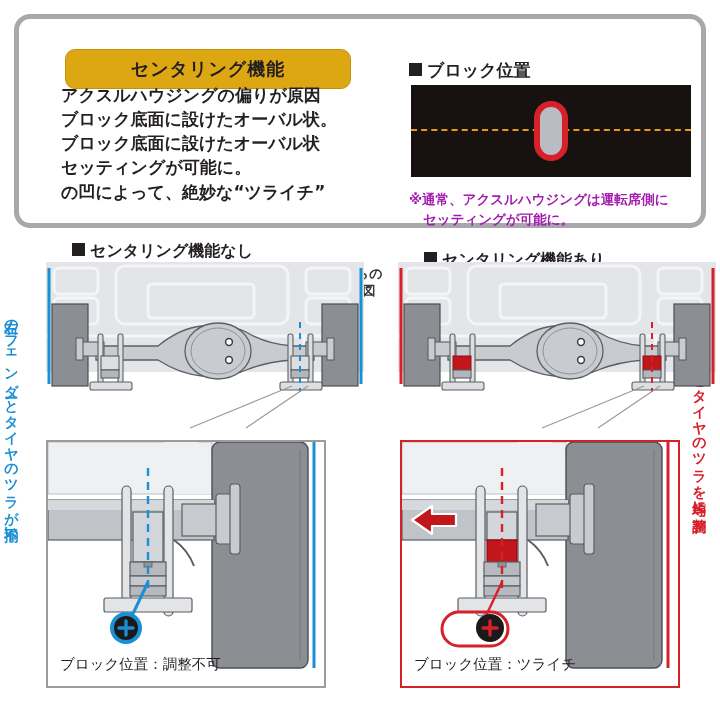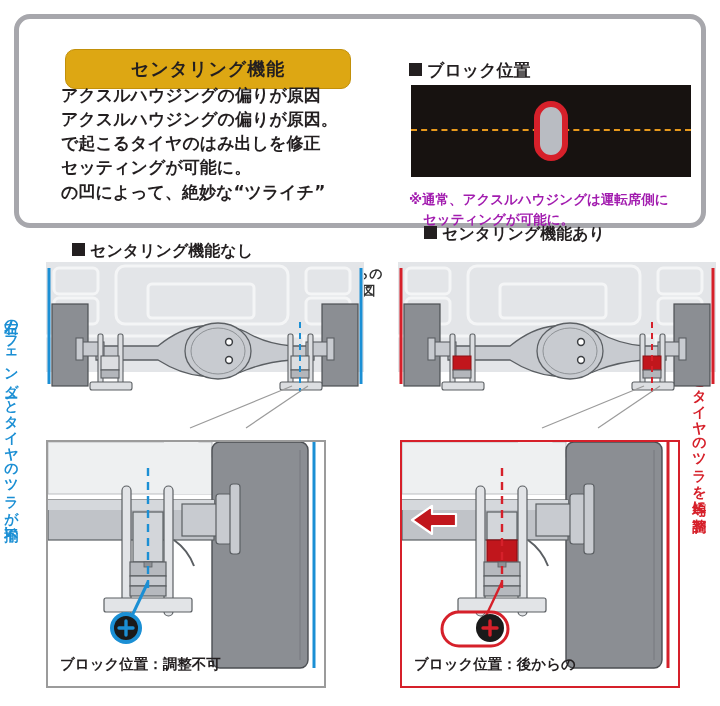--- a/index.html
+++ b/index.html
@@ -53,21 +53,21 @@
   }
   .note{
     position:absolute;left:390px;top:170px;width:290px;
     font-size:13.5px;line-height:1.5;font-weight:bold;color:#a21caf;
   }
   .note .i{display:block;padding-left:14px;}
 
   
   .sec-head{position:absolute;font-size:16px;font-weight:bold;color:#231f20;padding-left:28px;}
   .sec-head.l{left:44px;top:241px;}
-  .sec-head.r{left:396px;top:224px;}
+  .sec-head.r{left:396px;top:250px;}
 
   .perspective{
     position:absolute;left:326px;top:266px;width:60px;
     font-size:13px;line-height:1.3;font-weight:bold;color:#333;text-align:center;
   }
 
   
   .vcap{
     position:absolute;
     writing-mode:vertical-rl;
@@ -80,37 +80,37 @@
   .panel{position:absolute;}
   .panel.upper{top:262px;width:330px;height:168px;}
   .panel.upper.l{left:40px;}
   .panel.upper.r{left:392px;}
   .panel.lower{top:440px;width:280px;height:248px;box-sizing:border-box;background:#fff;}
   .panel.lower.l{left:46px;border:2px solid #9b9b9b;}
   .panel.lower.r{left:400px;border:2px solid #d6202a;}
 
   .cap{
     position:absolute;bottom:12px;left:12px;
-    font-size:14.5px;font-weight:bold;color:#231f20;white-space:nowrap;
+    font-size:14.5px;font-weight:normal;color:#231f20;white-space:nowrap;
   }
   svg{display:block;}
 </style>
 </head>
 <body>
 
 <div class="stage">
 
   <div class="top-panel">
 
     <div class="badge">センタリング機能</div>
 
     <div class="lead">
       <div>アクスルハウジングの偏りが原因</div>
-      <div>アクスルハウジングの偏りが原因。</div>
-      <div>で起こるタイヤのはみ出しを修正</div>
+      <div>ブロック底面に設けたオーバル状。</div>
+      <div>ブロック底面に設けたオーバル状</div>
       <div>セッティングが可能に。</div>
       <div>の凹によって、絶妙な“ツライチ”</div>
     </div>
 
     <div class="blk-head">
       <span class="sq"></span><span>ブロック位置</span>
     </div>
 
     <div class="blockimg">
       <div class="dashline"></div>
@@ -326,16 +326,16 @@
 
       <path d="M100 140 L82 178" stroke="#d6202a" stroke-width="2.4" fill="none"></path>
 
       <rect x="40" y="170" width="66" height="34" rx="17" fill="none" stroke="#d6202a" stroke-width="3"></rect>
       <circle cx="88" cy="186" r="14" fill="#1a1a1a"></circle>
       <g stroke="#d6202a" stroke-width="3.4" stroke-linecap="round">
         <line x1="81" y1="186" x2="95" y2="186"></line>
         <line x1="88" y1="179" x2="88" y2="193"></line>
       </g>
     </svg>
-    <div class="cap">ブロック位置：後からの</div>
+    <div class="cap">ブロック位置：ツライチ</div>
   </div>
 
 </div>
 
 </body></html>

